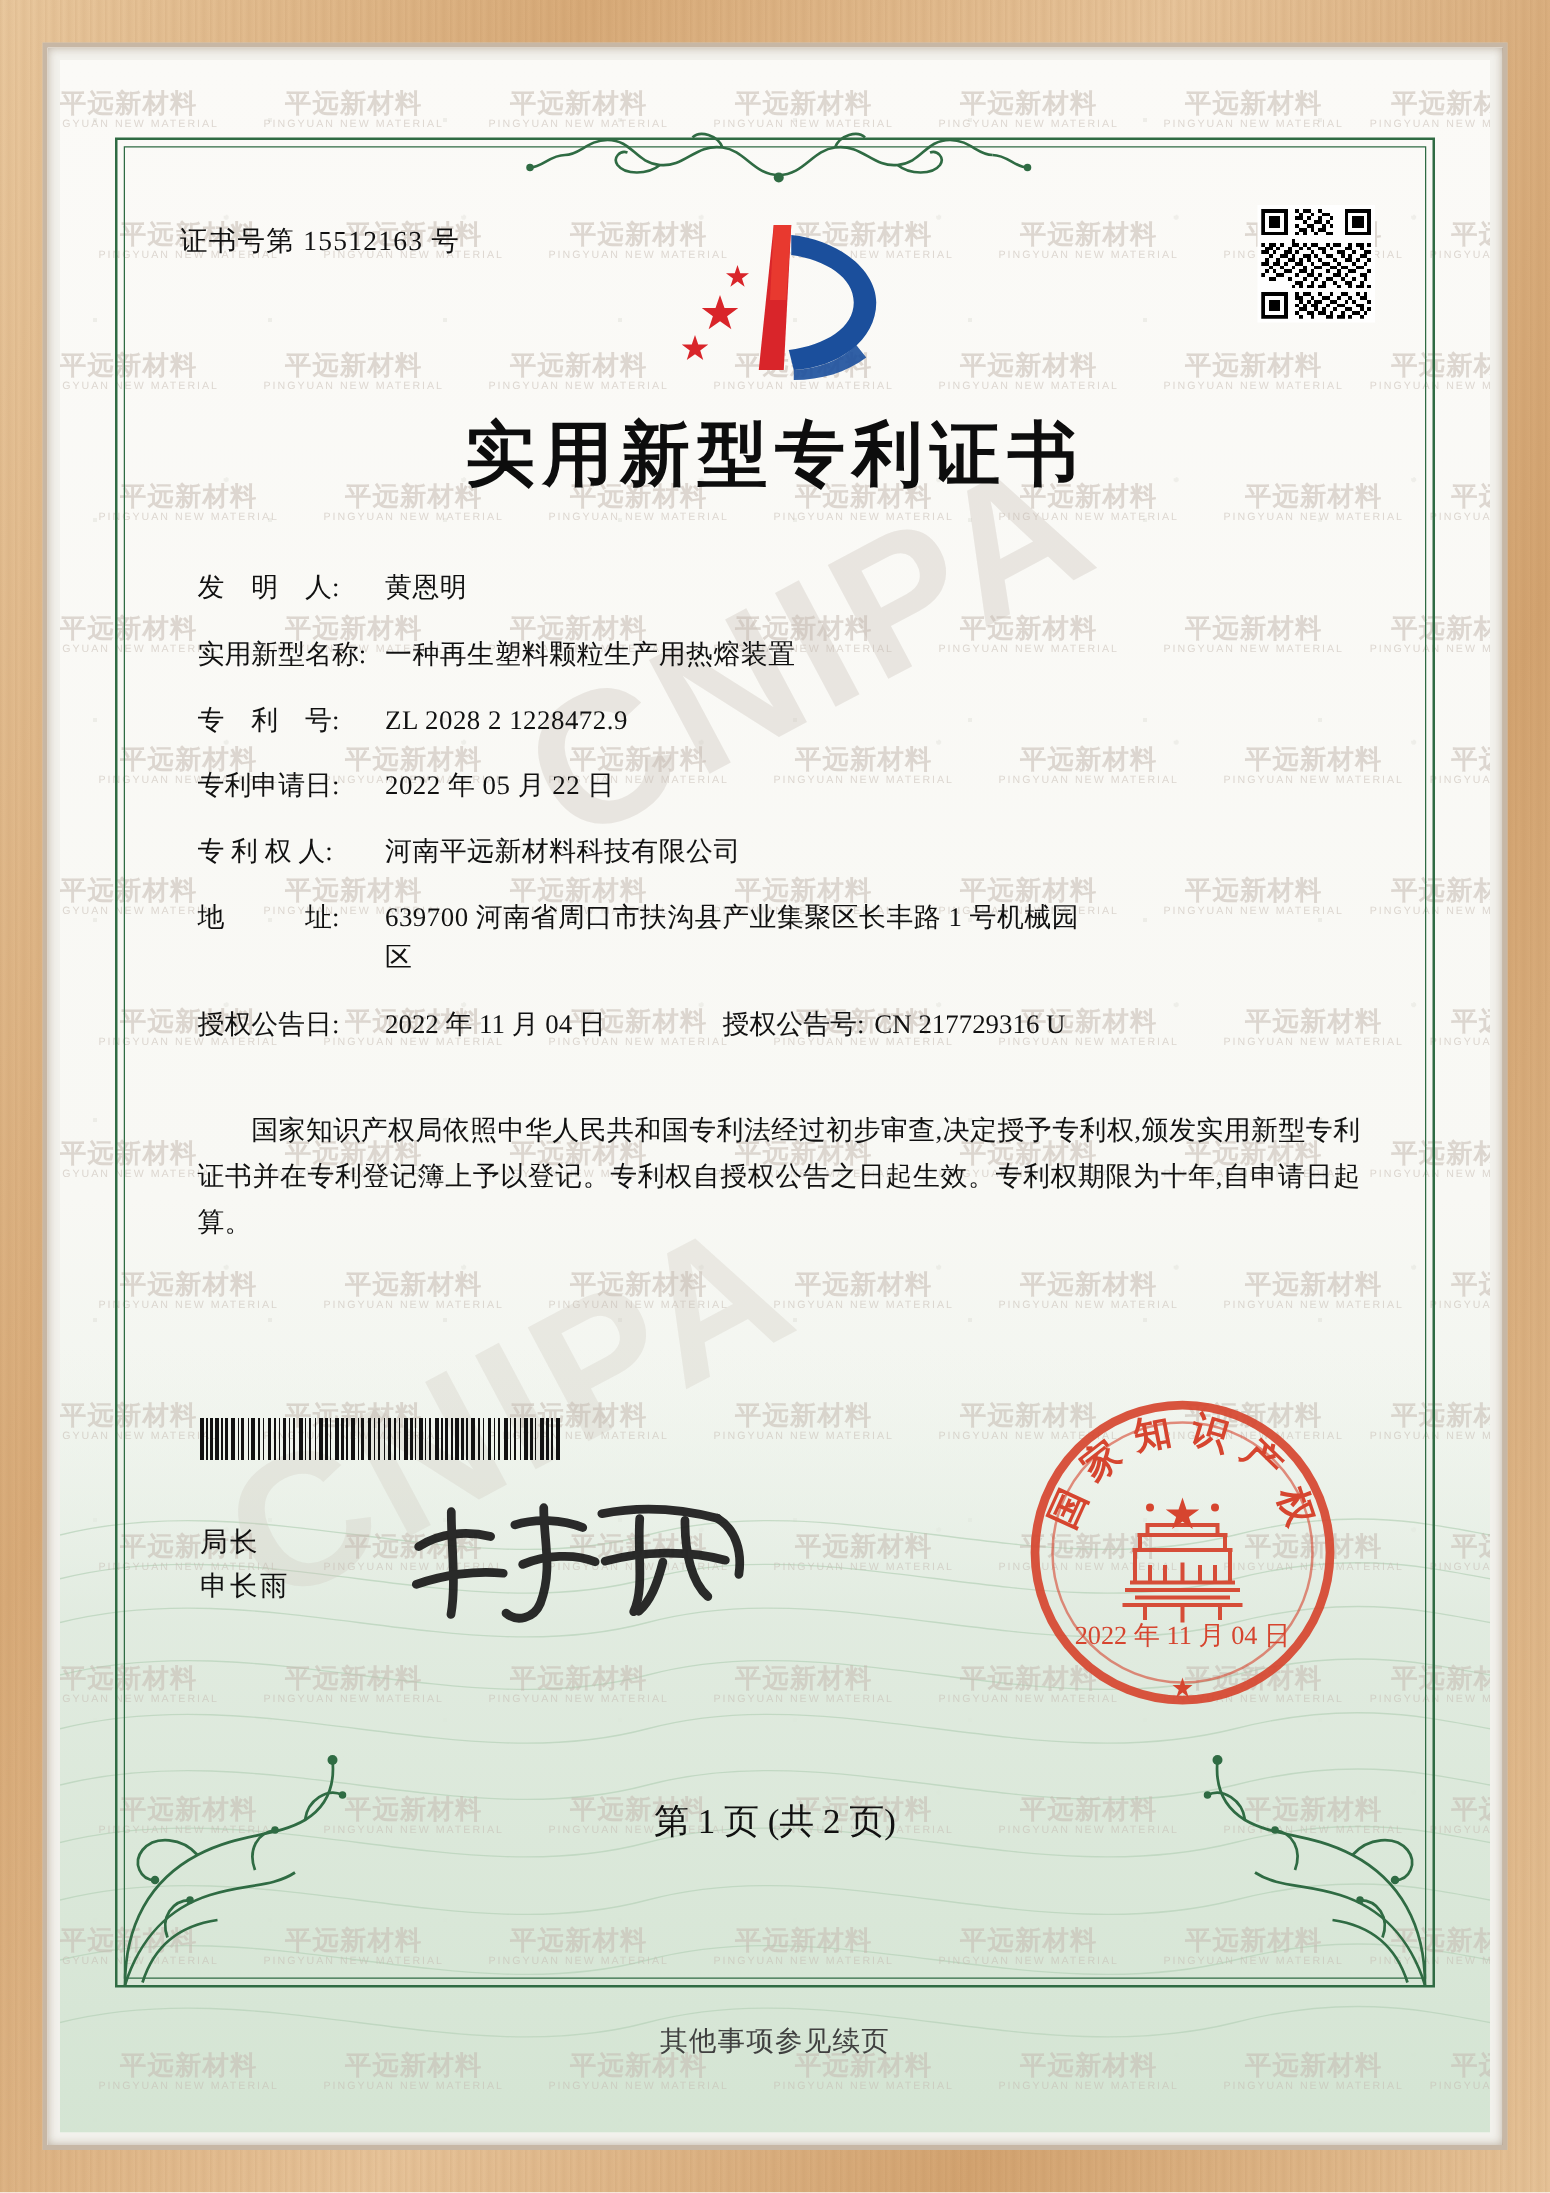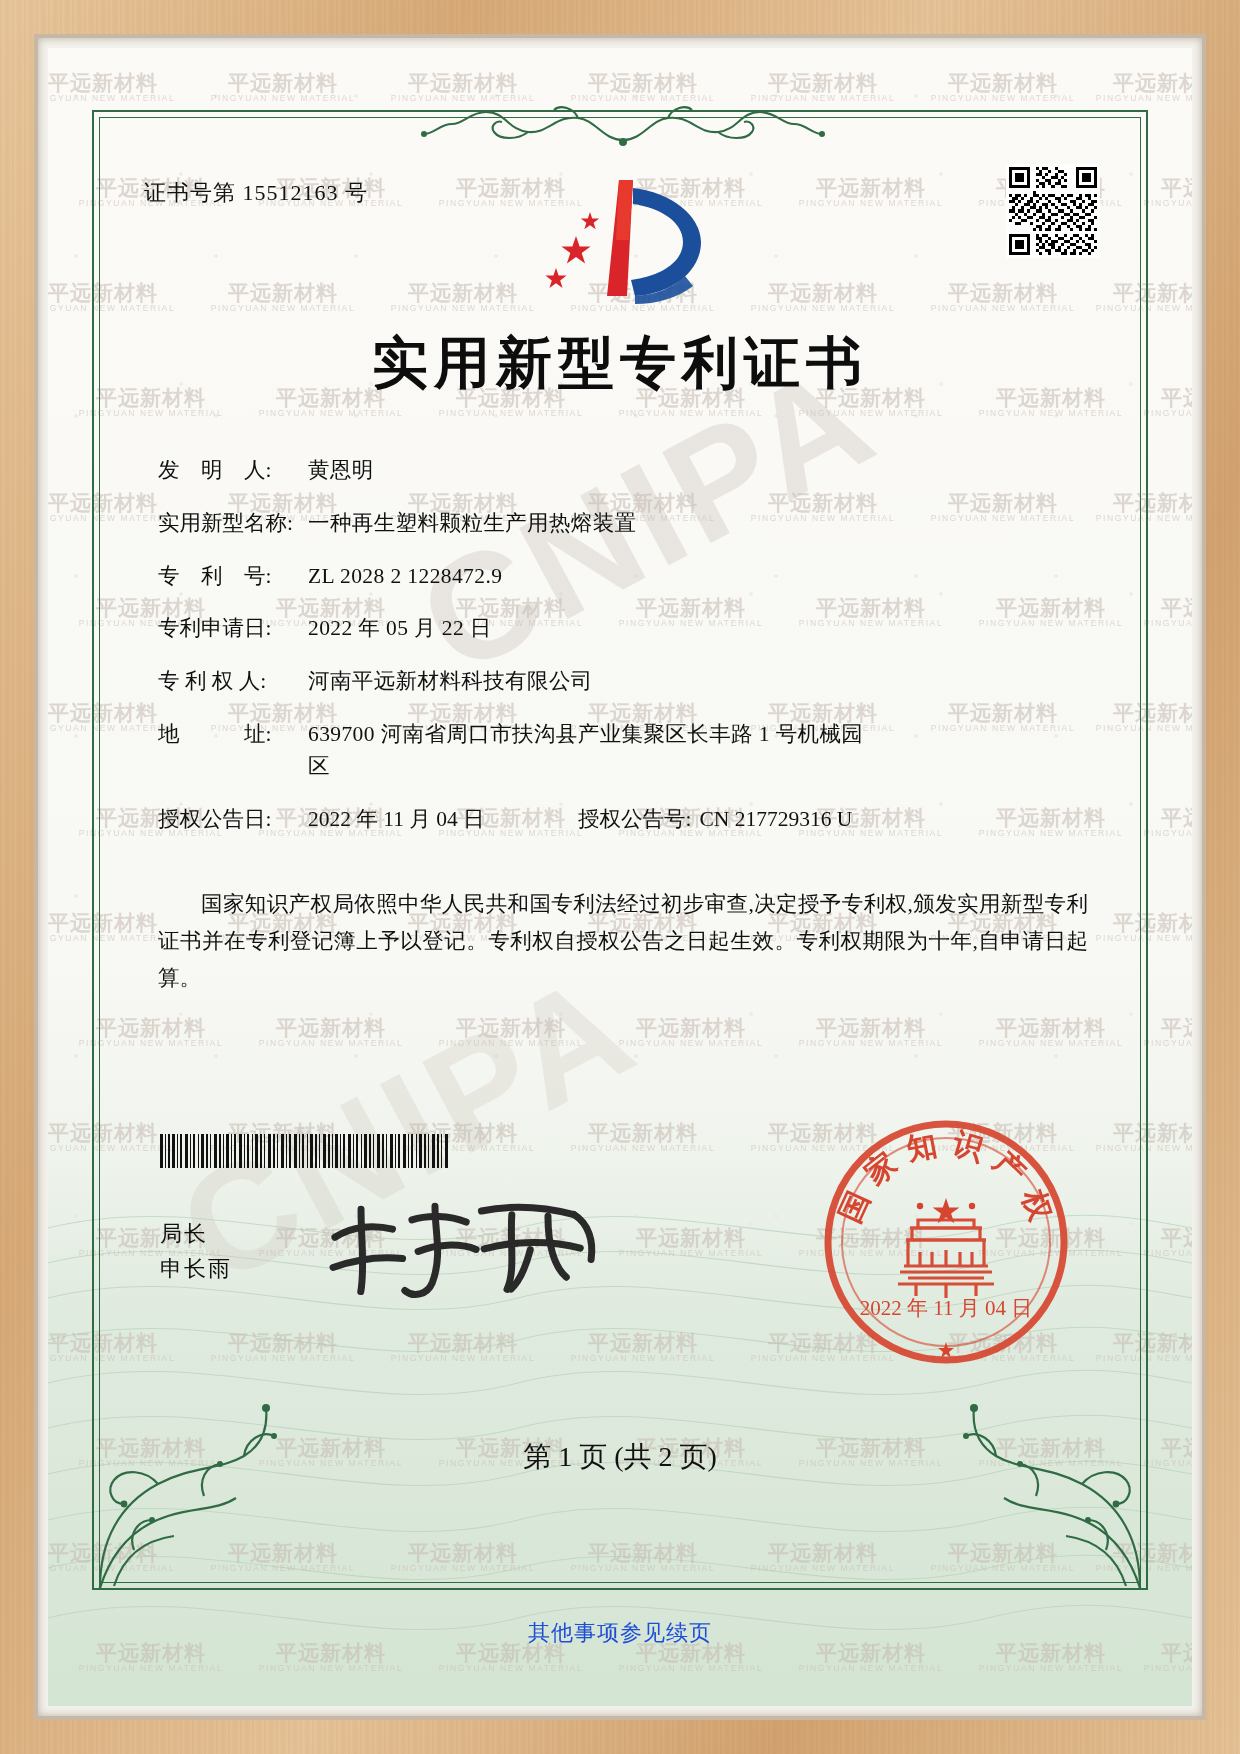--- a/index.html
+++ b/index.html
@@ -301,21 +301,21 @@
     font-size: 28px;
     color: #111;
   }
 
   .footer-note {
     position: absolute;
     left: 0; right: 0;
     top: 1570px;
     text-align: center;
     font-size: 22px;
-    color: #1d4ed8;
+    color: #404040;
     letter-spacing: 1px;
   }
 
   
   .wave-band {
     position: absolute;
     left: 0; right: 0;
     top: 1030px;
     height: 628px;
     z-index: 2;

